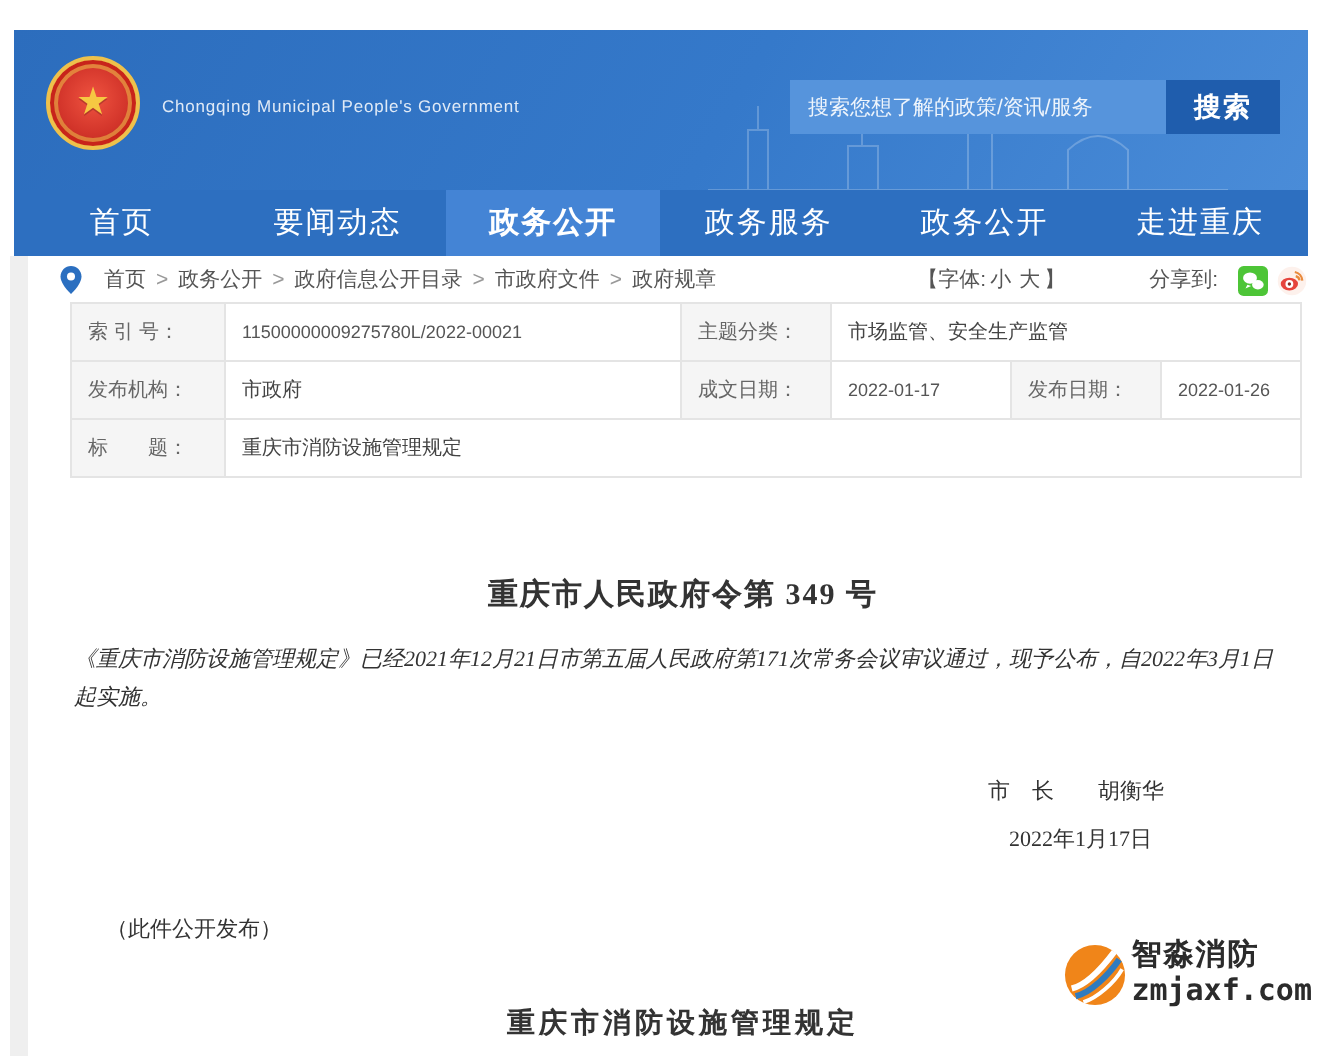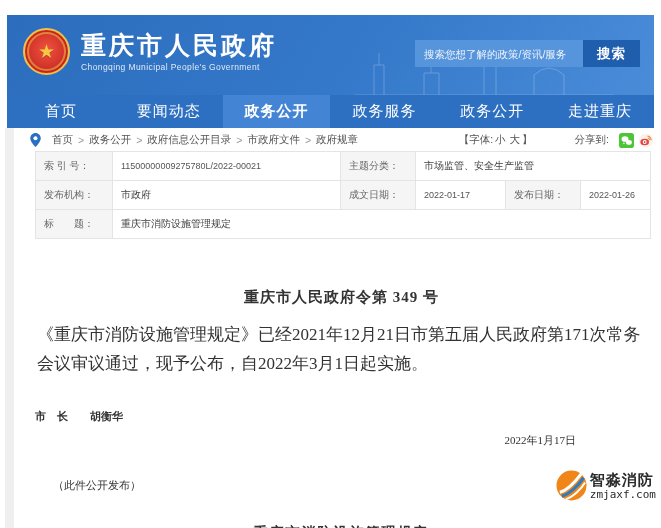--- a/index.html
+++ b/index.html
@@ -14,21 +14,21 @@
   .brand { position:absolute; left:16px; top:13px; display:flex; align-items:center; cursor:pointer; }
   .emblem { width:47px; height:47px; border-radius:50%;
     background:radial-gradient(circle at 50% 45%, #ef5340 0%, #d2342a 55%, #b01f17 100%);
     border:2px solid #eec14b; box-shadow:inset 0 0 0 2px #c8241b, inset 0 0 0 4px rgba(238,193,75,.55);
     display:flex; align-items:center; justify-content:center; flex:none; }
   .emblem .star { color:#f6c842; font-size:19px; line-height:1; text-shadow:0 1px 0 rgba(0,0,0,.2); }
   .brand-text { margin-left:11px; color:#fff; }
   .site-title { font-size:25px; font-weight:bold; letter-spacing:3px; line-height:1.15; }
   .site-subtitle { font-size:8.5px; color:rgba(255,255,255,.85); letter-spacing:.4px; margin-top:3px; }
   .search { position:absolute; right:14px; top:25px; display:flex; }
-  .search input { width:168px; height:27px; border:none; outline:none; background:#5694dc;
+  .search input { width:188px; height:27px; border:none; outline:none; background:#5694dc;
     color:#fff; font-size:10.5px; padding:0 9px; font-family:"Liberation Sans",sans-serif; }
   .search input::placeholder { color:rgba(255,255,255,.9); }
   .search button { width:57px; height:27px; border:none; background:#1f5dad; color:#fff;
     font-size:13.5px; font-weight:bold; cursor:pointer; letter-spacing:1px; font-family:"Liberation Sans",sans-serif; }
 
   
   .main-nav { position:absolute; left:7px; top:95px; width:647px; height:33px;
     background:#2d6fc0; display:flex; }
   .nav-item { flex:1; display:flex; align-items:center; justify-content:center; color:#fff;
     font-size:15px; letter-spacing:1px; cursor:pointer; text-decoration:none; }
@@ -54,32 +54,32 @@
     font-size:10px; color:#333; table-layout:fixed; }
   .meta-table td { border:1px solid #e4e4e4; height:29px; padding:0 8px; vertical-align:middle; }
   .meta-table td.lbl { background:#f5f5f5; color:#666; white-space:nowrap; }
   .meta-table td.val { background:#fff; color:#444; }
   .meta-table td.val.num { font-size:9px; color:#555; }
 
   
   .doc { position:absolute; left:35px; top:276px; width:613px;
     font-family:"Liberation Serif","DejaVu Serif",serif; color:#333; }
   .decree-title { text-align:center; font-size:15px; font-weight:bold; letter-spacing:1px; margin-top:12px; }
-  .doc-para { margin-top:14px; font-size:17px; line-height:1.7; color:#333; padding:0 2px; }
-  .signer { padding-right:66px; margin-top:30px; font-size:11px;font-weight:bold; }
+  .doc-para { margin-top:14px; font-size:11px; line-height:1.7; color:#333; padding:0 2px;font-style:italic; }
+  .signer { text-align:right; padding-right:66px; margin-top:30px; font-size:11px; }
   .sign-date { text-align:right; padding-right:72px; margin-top:9px; font-size:11px; }
   .release-note { margin-top:30px; padding-left:18px; font-size:11px; }
   .reg-title { text-align:center; font-size:14px; font-weight:bold; letter-spacing:2px; margin-top:31px; }
 
   
   .watermark { position:absolute; right:5px; top:470px; display:flex; align-items:flex-end; }
   .wm-text { margin-left:3px; }
   .wm-name { font-size:15px; font-weight:bold; color:#2b2b2b; letter-spacing:1px; line-height:1.1;
     font-family:"Liberation Sans",sans-serif; }
-  .wm-url { font-size:11px; font-weight:normal; color:#2b2b2b; font-family:"DejaVu Sans Mono",monospace; line-height:1.1; }
+  .wm-url { font-size:15px; font-weight:bold; color:#2b2b2b; font-family:"DejaVu Sans Mono",monospace; line-height:1.1; }
 </style>
 </head>
 <body>
 
 <div class="page">
 
   <header class="site-header">
     <svg class="skyline" width="260" height="60" viewBox="0 0 260 60">
       <g stroke="#ffffff" fill="none" stroke-width="1">
         <path d="M20 60 V30 H30 V60 M25 30 V18"></path>
@@ -87,21 +87,20 @@
         <path d="M130 60 V20 L136 6 L142 20 V60"></path>
         <path d="M180 60 V40 Q195 26 210 40 V60"></path>
         <path d="M0 60 H260"></path>
       </g>
     </svg>
     <div class="brand">
       <div class="emblem">
           <span class="star">★</span>
         </div>
       <div class="brand-text">
-        <div class="site-title">重庆市人民政府</div>
         <div class="site-subtitle">Chongqing Municipal People's Government</div>
       </div>
     </div>
     <div class="search">
       <input type="text" placeholder="搜索您想了解的政策/资讯/服务" style="">
       <button>搜索</button>
     </div>
   </header>
 
   <nav class="main-nav">

